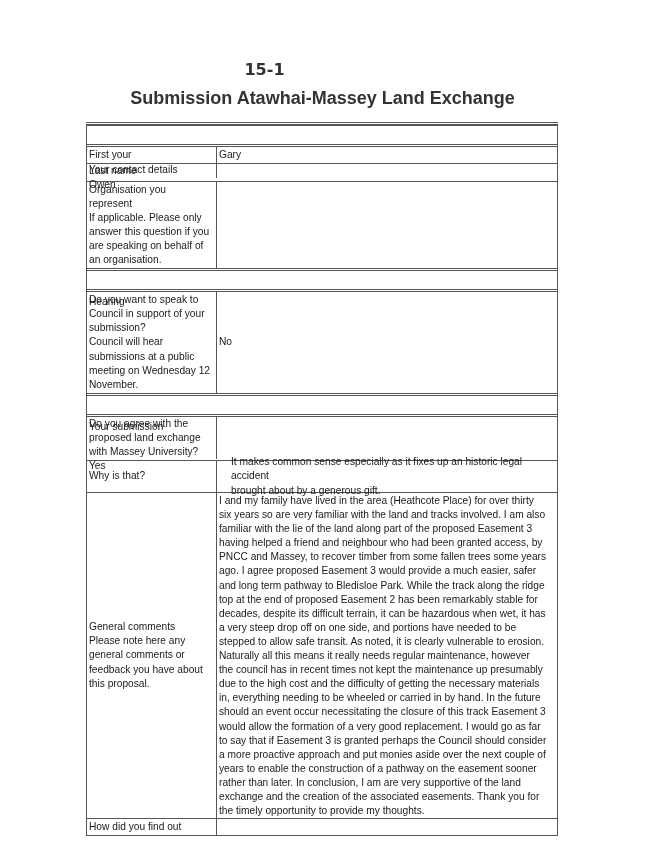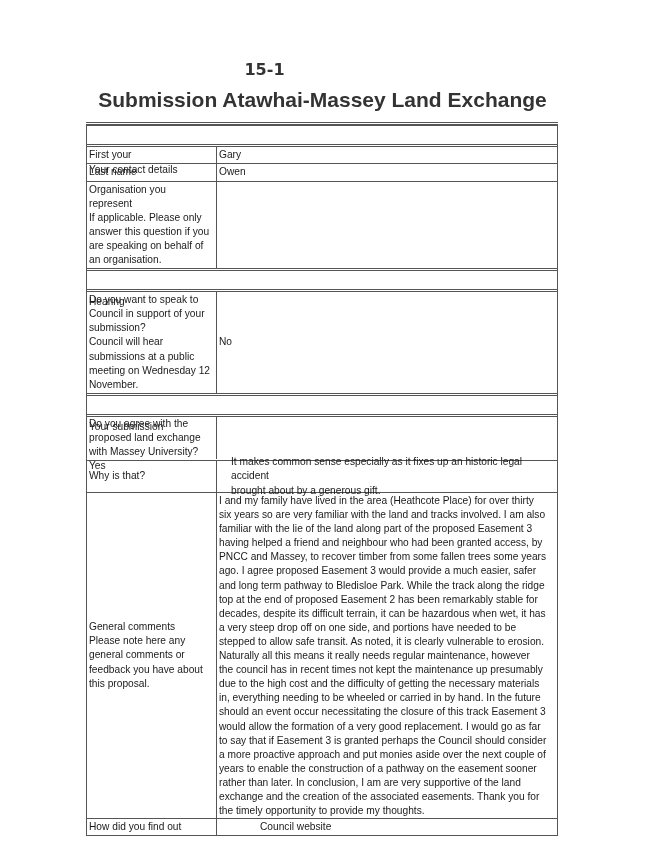--- a/index.html
+++ b/index.html
@@ -1,21 +1,21 @@
 <!DOCTYPE html>
 <html><head>
 <meta charset="utf-8">
 <style>
   html, body { margin: 0; padding: 0; background: #ffffff; }
   body { width: 645px; height: 844px; position: relative; overflow: hidden;
          font-family: "Liberation Sans", sans-serif; color: #1a1a1a; }
   .page-number { position: absolute; top: 60px; left: 0; width: 529px; text-align: center;
          font-family: "DejaVu Sans", sans-serif; font-weight: bold; font-size: 16px; color: #333; }
   .doc-title { position: absolute; top: 88px; left: 0; width: 645px; text-align: center;
-         font-family: "Liberation Sans", sans-serif; font-weight: bold; font-size: 21px; color: #333; }
+         font-family: "Liberation Sans", sans-serif; font-weight: bold; font-size: 18px; color: #333; }
   .form-table { position: absolute; left: 86px; top: 122px; width: 472px; }
   .row { display: flex; border-left: 1px solid #555; border-right: 1px solid #555;
          border-top: 1px solid #555; box-sizing: border-box; }
   .row.last { border-bottom: 1px solid #555; }
   .row.section { border-top: 3px double #555; align-items: center; }
   .row.after-section { border-top: 3px double #555; }
   .cell { font-size: 10.2px; line-height: 14.1px; padding: 0 2px; box-sizing: border-box; }
   .label { width: 130px; border-right: 1px solid #555; display: flex; align-items: center; }
   .value { flex: 1; display: flex; align-items: center; }
   .full { flex: 1; margin-top: 44px; }
@@ -35,21 +35,21 @@
 
   <div class="row" style="height:19px;">
     <div class="cell full" style="display:flex;align-items:center;">Your contact details</div>
   </div>
 
   <div class="row after-section" style="height:19px;">
     <div class="cell label">First your</div>
     <div class="cell value">Gary</div>
   </div>
 
-  <div class="row" style="height:18px;">
+  <div class="row" style="height:18px;flex-direction:column;">
     <div class="cell label">Last name</div>
     <div class="cell value">Owen</div>
   </div>
 
   <div class="row" style="height:87px;">
     <div class="cell label text-block" style="align-items:flex-start;padding-top:1px;">Organisation you
 represent
 If applicable. Please only
 answer this question if you
 are speaking on behalf of
@@ -115,16 +115,15 @@
 to say that if Easement 3 is granted perhaps the Council should consider
 a more proactive approach and put monies aside over the next couple of
 years to enable the construction of a pathway on the easement sooner
 rather than later. In conclusion, I am are very supportive of the land
 exchange and the creation of the associated easements. Thank you for
 the timely opportunity to provide my thoughts.</div>
   </div>
 
   <div class="row last" style="height:18px;gap:41px;">
     <div class="cell label">How did you find out</div>
-    <div class="cell value">Council website</div>
   </div>
 
 </div>
 
 </body></html>

